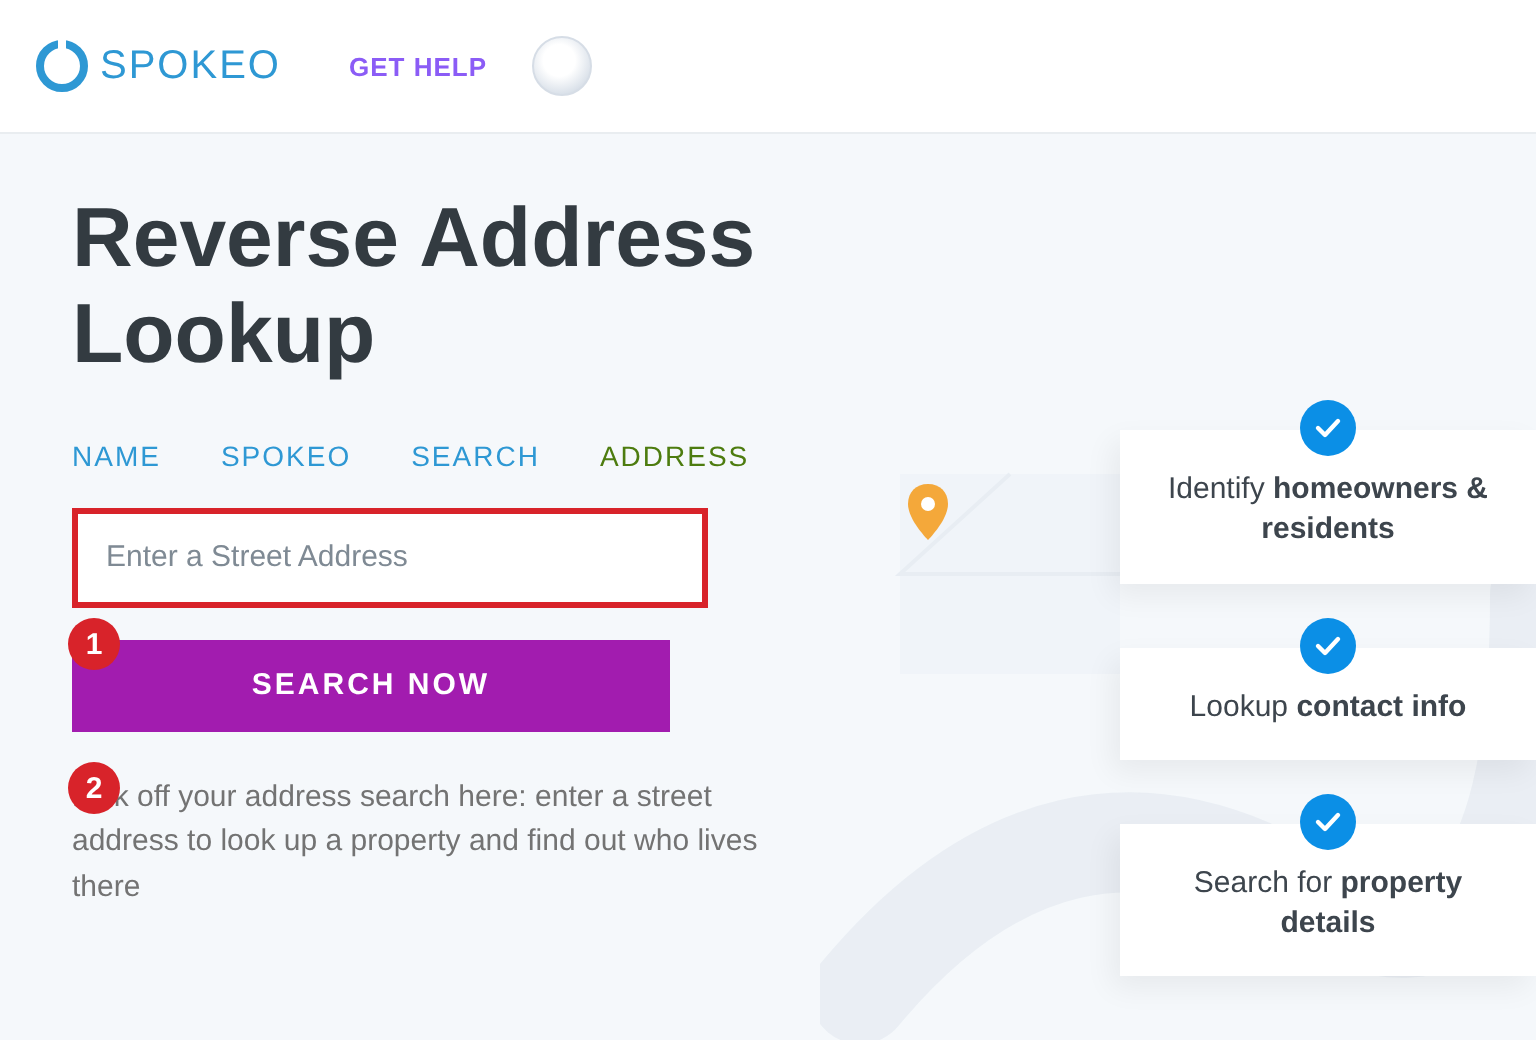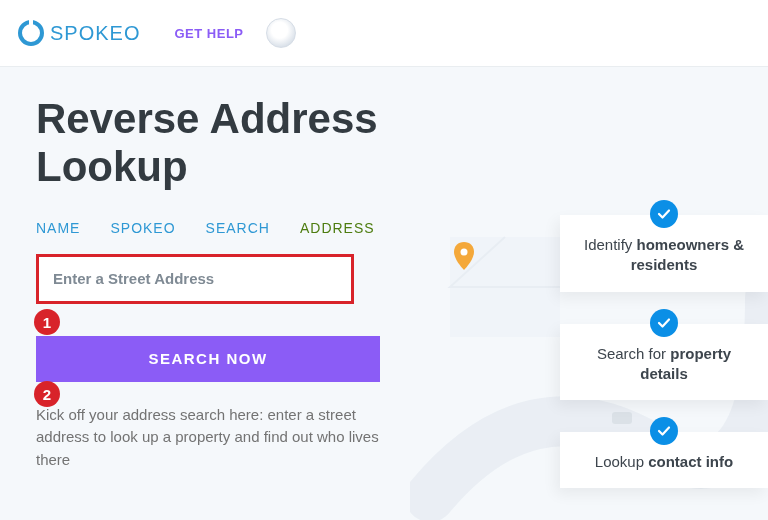--- a/index.html
+++ b/index.html
@@ -80,29 +80,28 @@
     position: relative;
   }
   .addr-input {
     width: 100%;
     height: 50px;
     border: 3px solid #d8232a;
     background: #fff;
     padding: 0 14px;
     font-size: 15px;
     color: #333;
-    font-weight: bold;
   }
   .addr-input::placeholder { color: #7f8a94; }
 
   .search-btn {
-    margin-top: 32px;
-    width: 344px;
+    margin-top: 16px;
+    width: 299px;
     height: 46px;
-    background: #8b5cf6;
+    background: #a21caf;
     color: #fff;
     border: none;
     font-size: 15px;
     font-weight: 700;
     letter-spacing: 1.5px;
     cursor: pointer;
   }
 
   .desc {
     margin-top: 22px;
@@ -250,25 +249,25 @@
           </svg>
       </div>
       <span>Identify </span><b>homeowners &amp; residents</b>
     </div>
     <div class="card">
       <div class="check">
         <svg viewBox="0 0 14 14">
             <path d="M2 7 L5.5 10.5 L12 3.5" stroke="#fff" stroke-width="2.2" fill="none" stroke-linecap="round" stroke-linejoin="round"></path>
           </svg>
       </div>
-      <span>Search for </span><b>property details</b>
+      <span>Lookup </span><b>contact info</b>
     </div>
     <div class="card">
       <div class="check">
         <svg viewBox="0 0 14 14">
             <path d="M2 7 L5.5 10.5 L12 3.5" stroke="#fff" stroke-width="2.2" fill="none" stroke-linecap="round" stroke-linejoin="round"></path>
           </svg>
       </div>
-      <span>Lookup </span><b>contact info</b>
+      <span>Search for </span><b>property details</b>
     </div>
   </div>
 
 </div>
 
 </body></html>

